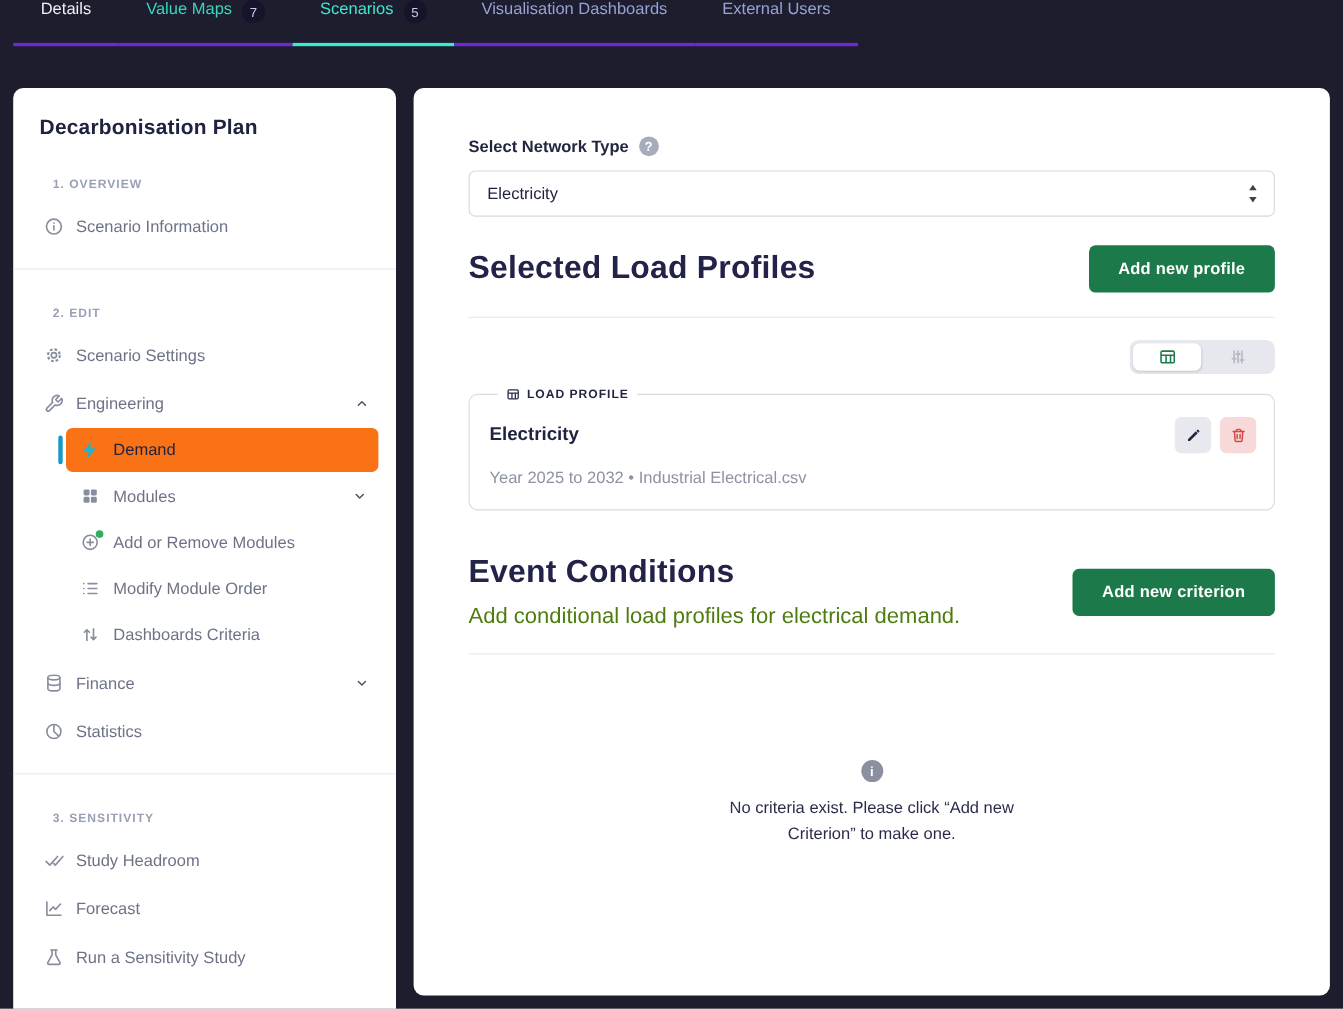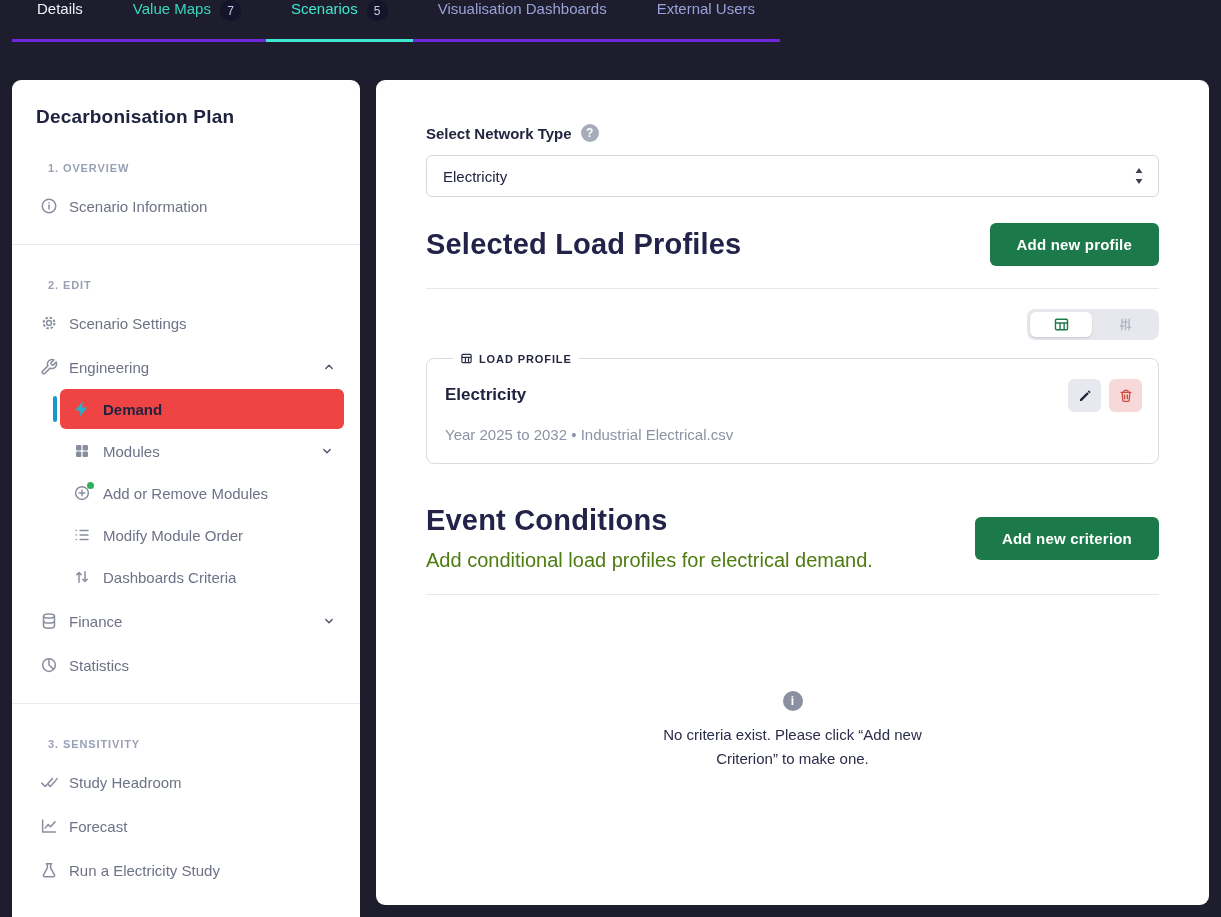--- a/index.html
+++ b/index.html
@@ -26,21 +26,21 @@
   .sb-title{font-size:19px;font-weight:bold;color:#20233f;padding:0 24px;letter-spacing:.2px}
   .sb-header{font-size:11px;font-weight:bold;letter-spacing:.9px;color:#9aa0b4;margin:34px 36px 10px;text-transform:uppercase}
   .sb-divider{height:1px;background:#e9eaf0;margin:16px 0 4px}
   .nav-item{display:flex;align-items:center;gap:11px;height:44px;padding:0 24px 0 28px;
             color:#6d7287;font-size:15px;cursor:pointer;position:relative}
   .nicon{width:18px;height:18px;flex:none;display:flex;align-items:center;justify-content:center;color:#898e9f;position:relative}
   .nicon svg{width:100%;height:100%;display:block}
   .chev{margin-left:auto;width:14px;height:14px;color:#4d5369}
   .chev svg{width:100%;height:100%;display:block}
   .nav-item.sub{margin:0 16px 2px 48px;padding:0 10px 0 13px;height:40px;border-radius:6px;gap:12px}
-  .nav-item.sub.active{background:#ef4444;color:#20233f;font-weight:bold}
+  .nav-item.sub.active{background:#f97316;color:#20233f;font-weight:normal}
   .nav-item.sub.active .nicon{color:#1cb4cf}
   .active-bar{position:absolute;left:-7px;top:7px;bottom:7px;width:4px;background:#1898c8;border-radius:2px}
   .green-dot{position:absolute;top:-2px;right:-3px;width:7px;height:7px;border-radius:50%;background:#2fae5e}
 
   
   .main{flex:1;height:825px;padding:44px 50px 0}
   .field-label-row{display:flex;align-items:center;gap:9px}
   .field-label{font-size:15px;font-weight:bold;color:#23263f}
   .help-badge{width:18px;height:18px;border-radius:50%;background:#a7acba;color:#fff;font-size:12px;
               font-weight:bold;display:flex;align-items:center;justify-content:center;cursor:pointer}
@@ -259,21 +259,21 @@
       <span>Forecast</span>
     </div>
 
     <div class="nav-item">
       <span class="nicon">
         <svg viewBox="0 0 24 24" fill="none" stroke="currentColor" stroke-width="2" stroke-linecap="round" stroke-linejoin="round">
             <path d="M9.8 3.5v5.8L4.6 18.8A1.6 1.6 0 0 0 6 21h12a1.6 1.6 0 0 0 1.4-2.2L14.2 9.3V3.5"></path>
             <path d="M8.3 3.5h7.4"></path>
           </svg>
       </span>
-      <span>Run a Electricity Study</span>
+      <span>Run a Sensitivity Study</span>
     </div>
   </aside>
 
   <main class="card main">
 
     <div class="field-label-row">
       <span class="field-label">Select Network Type</span>
       <span class="help-badge">?</span>
     </div>
 

